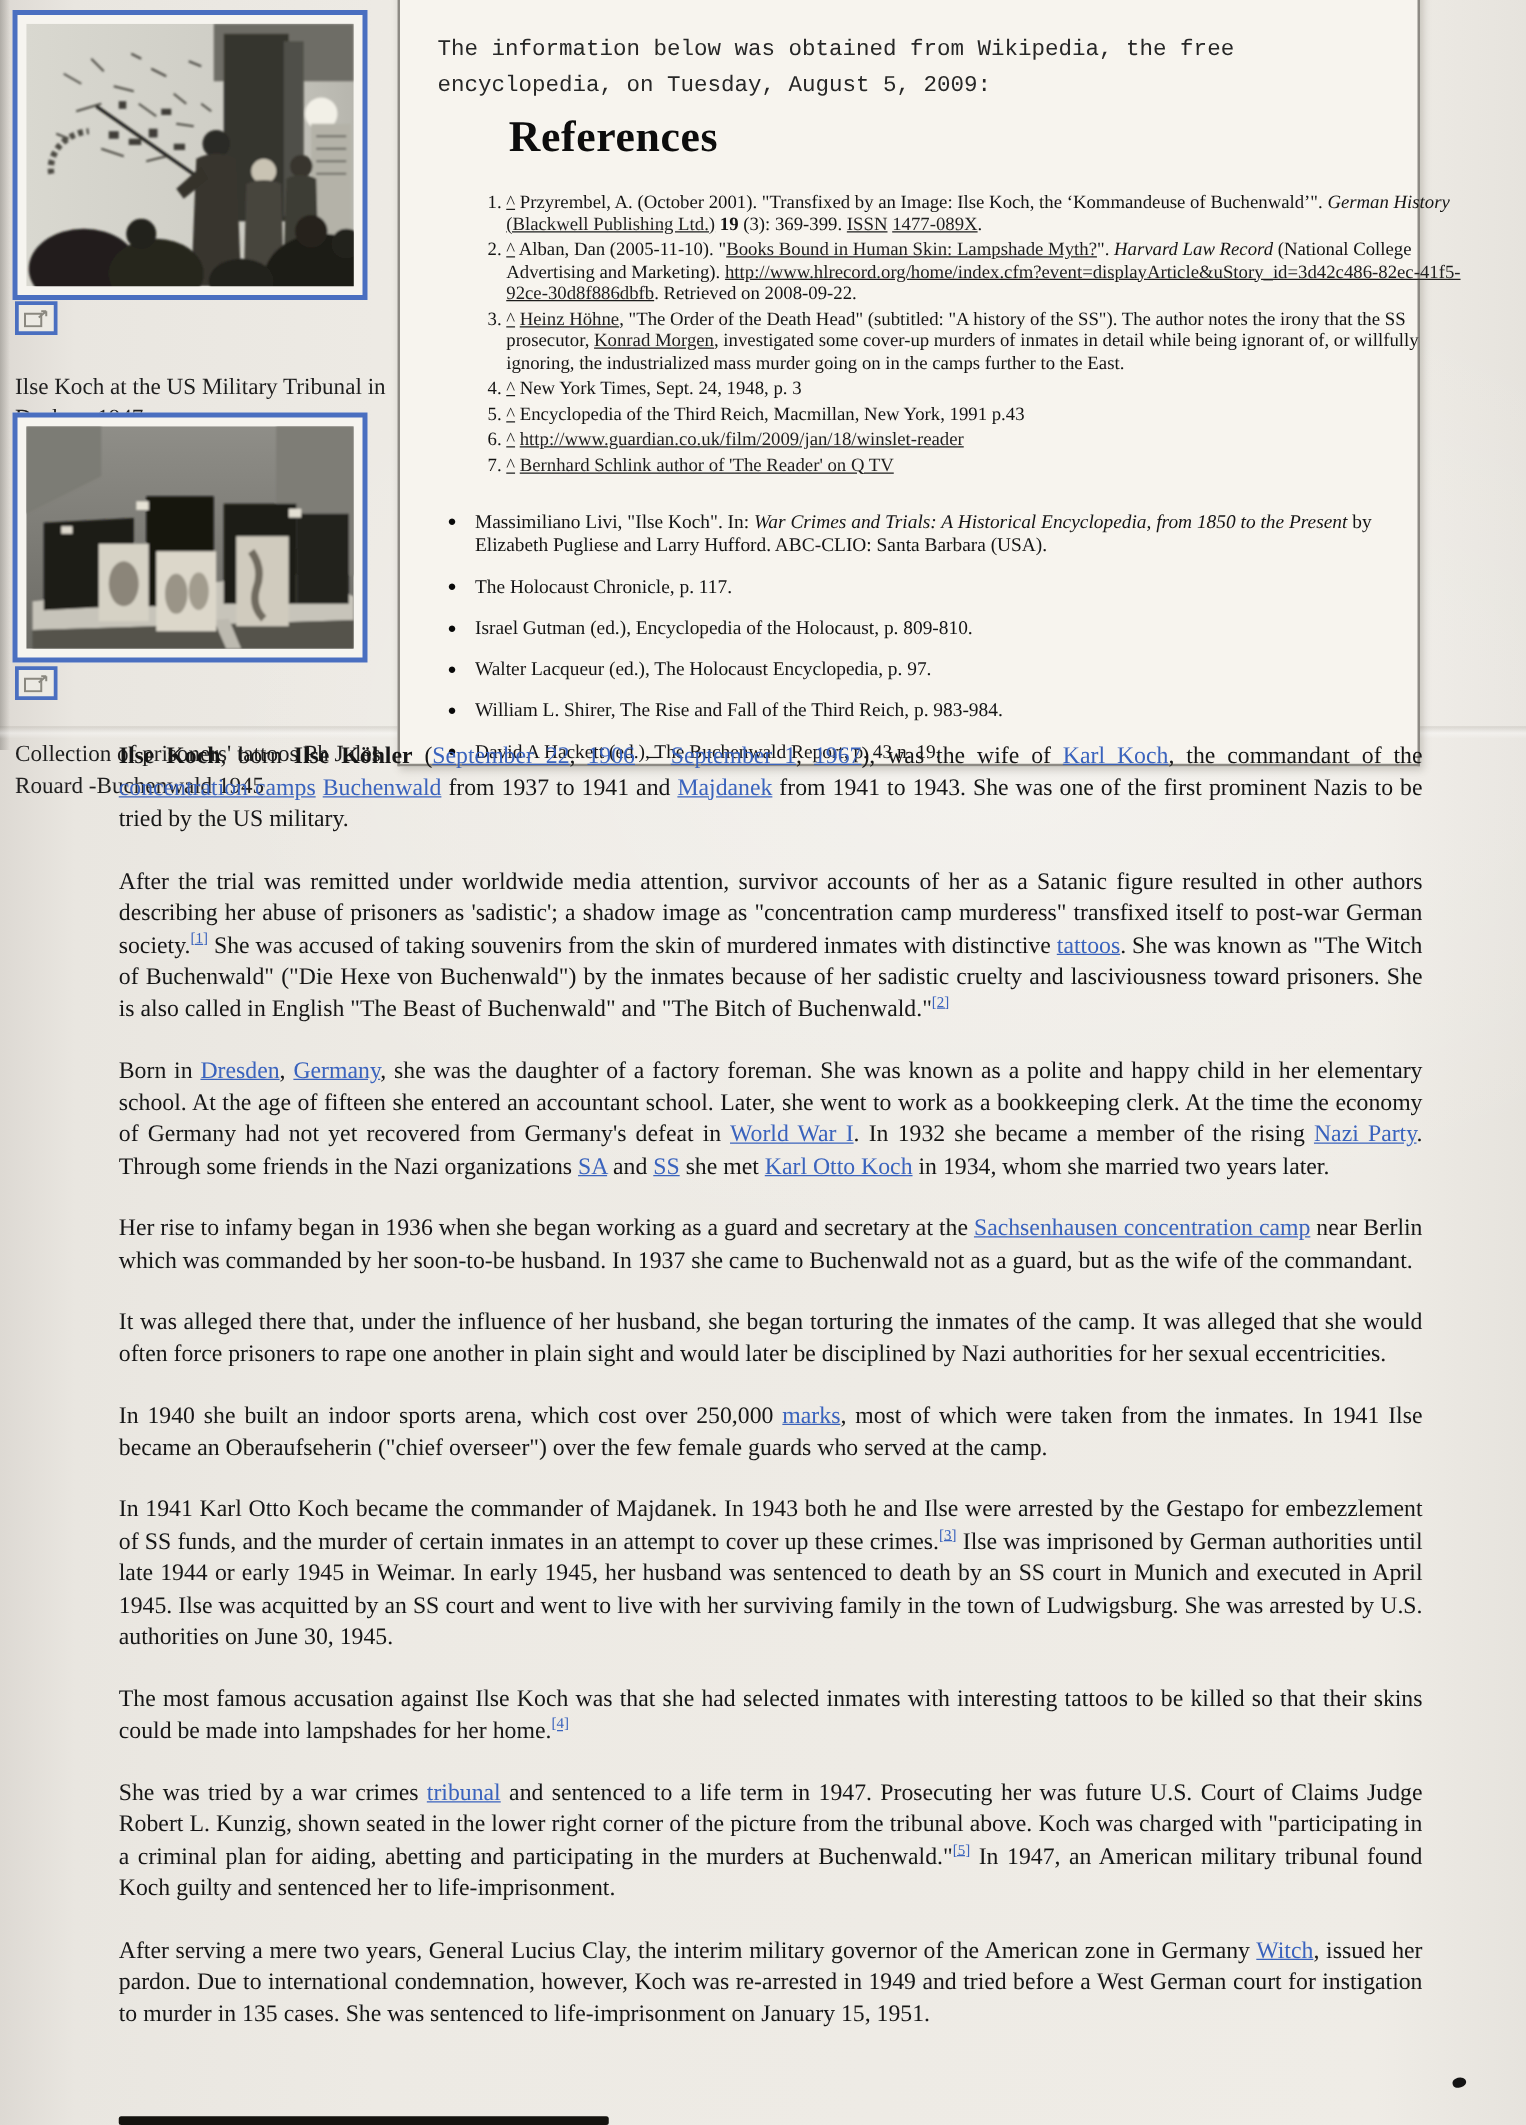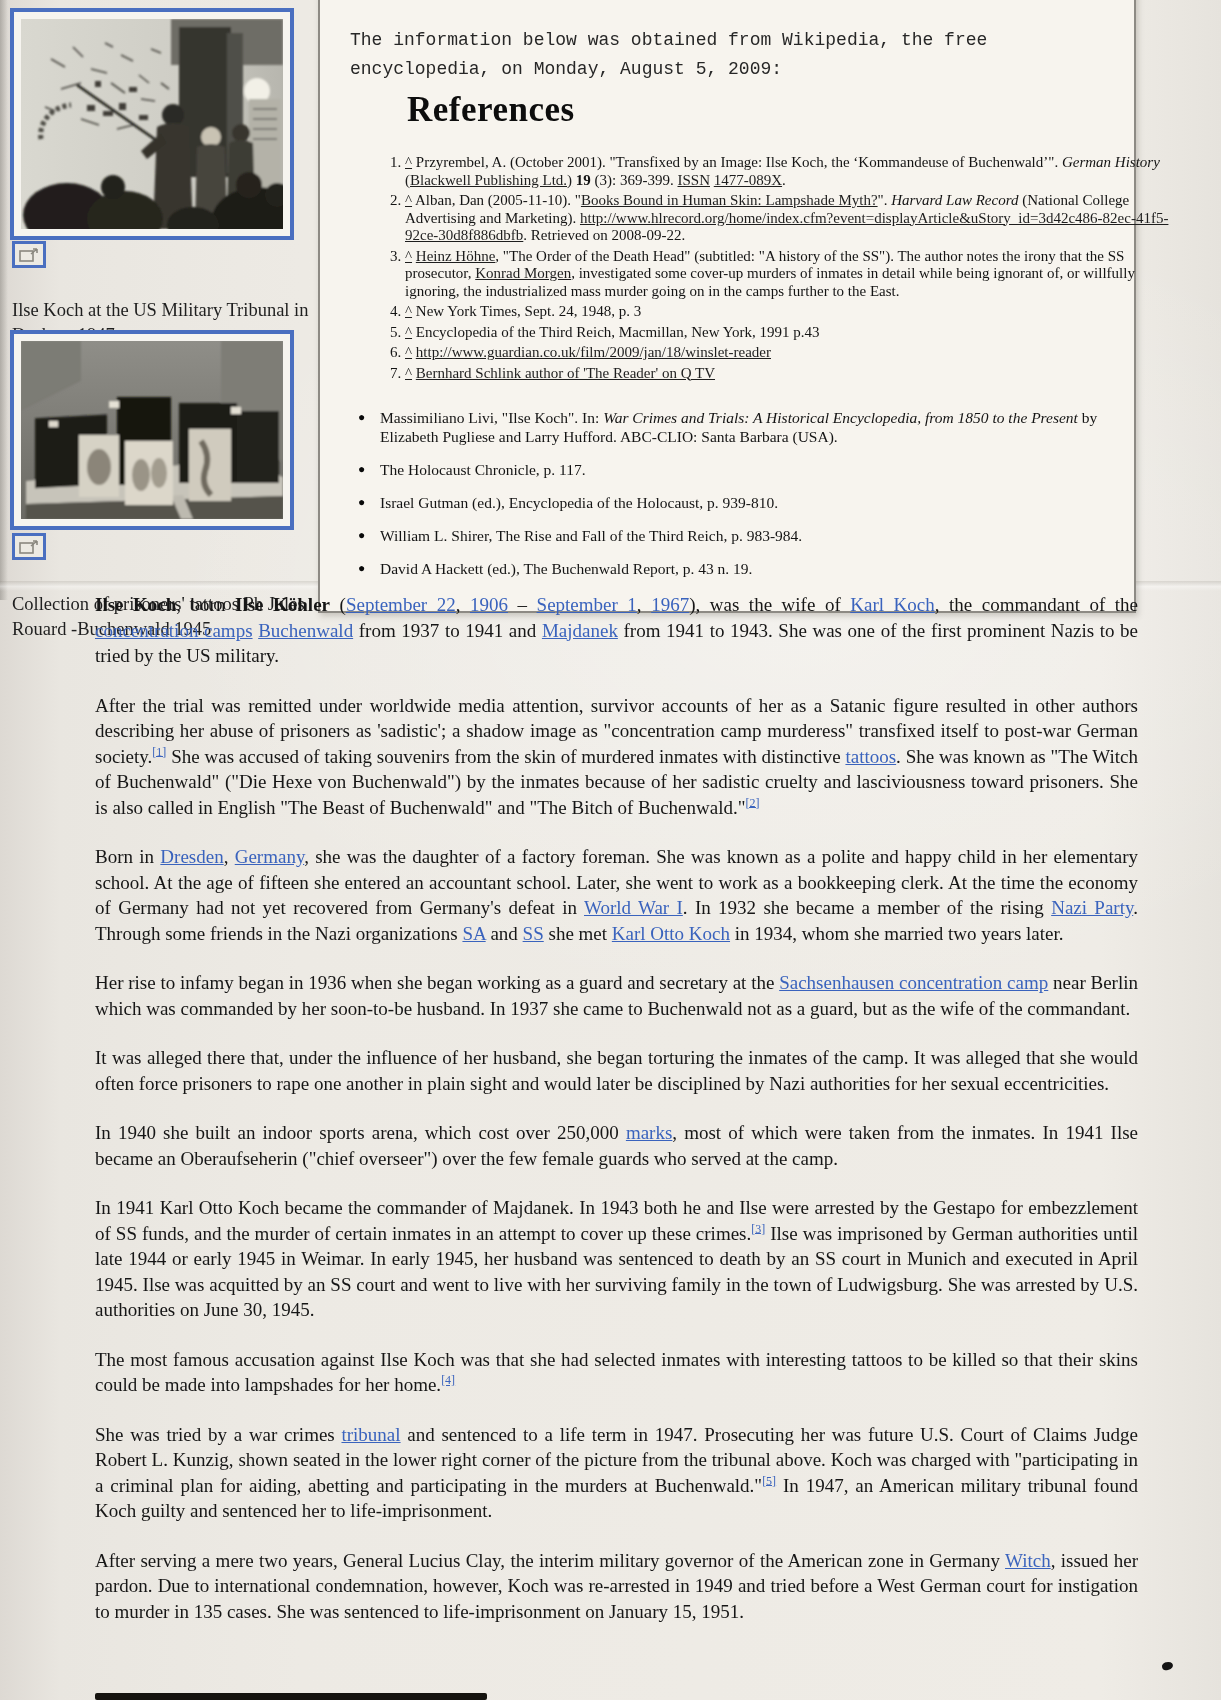--- a/index.html
+++ b/index.html
@@ -63,35 +63,36 @@
 </style>
 </head>
 <body>
 
 <div class="page">
   <div class="edge-shadow"></div>
   <div class="seam"></div>
 
   <section class="refbox">
     <p class="intro">The information below was obtained from Wikipedia, the free
-encyclopedia, on Monday, August 5, 2009:</p>
+encyclopedia, on Tuesday, August 5, 2009:</p>
     <h1 class="refs-title">References</h1>
     <ol class="numrefs">
       <li><a class="reflnk">^</a> Przyrembel, A. (October 2001). "Transfixed by an Image: Ilse Koch, the ‘Kommandeuse of Buchenwald’". <i>German History</i> <a class="reflnk">(Blackwell Publishing Ltd.)</a> <b>19</b> (3): 369-399. <a class="reflnk">ISSN</a> <a class="reflnk">1477-089X</a>.</li>
       <li><a class="reflnk">^</a> Alban, Dan (2005-11-10). "<a class="reflnk">Books Bound in Human Skin: Lampshade Myth?</a>". <i>Harvard Law Record</i> (National College Advertising and Marketing). <a class="reflnk">http://www.hlrecord.org/home/index.cfm?event=displayArticle&amp;uStory_id=3d42c486-82ec-41f5-92ce-30d8f886dbfb</a>. Retrieved on 2008-09-22.</li>
       <li><a class="reflnk">^</a> <a class="reflnk">Heinz Höhne</a>, "The Order of the Death Head" (subtitled: "A history of the SS"). The author notes the irony that the SS prosecutor, <a class="reflnk">Konrad Morgen</a>, investigated some cover-up murders of inmates in detail while being ignorant of, or willfully ignoring, the industrialized mass murder going on in the camps further to the East.</li>
       <li><a class="reflnk">^</a> New York Times, Sept. 24, 1948, p. 3</li>
       <li><a class="reflnk">^</a> Encyclopedia of the Third Reich, Macmillan, New York, 1991 p.43</li>
       <li><a class="reflnk">^</a> <a class="reflnk">http://www.guardian.co.uk/film/2009/jan/18/winslet-reader</a></li>
       <li><a class="reflnk">^</a> <a class="reflnk">Bernhard Schlink author of 'The Reader' on Q TV</a></li>
     </ol>
     <ul class="bulrefs">
       <li>Massimiliano Livi, "Ilse Koch". In: <i>War Crimes and Trials: A Historical Encyclopedia, from 1850 to the Present</i> by Elizabeth Pugliese and Larry Hufford. ABC-CLIO: Santa Barbara (USA).</li>
       <li>The Holocaust Chronicle, p. 117.</li>
-      <li>Israel Gutman (ed.), Encyclopedia of the Holocaust, p. 939-810.</li>
+      <li>Israel Gutman (ed.), Encyclopedia of the Holocaust, p. 809-810.</li>
+      <li>Walter Lacqueur (ed.), The Holocaust Encyclopedia, p. 97.</li>
       <li>William L. Shirer, The Rise and Fall of the Third Reich, p. 983-984.</li>
       <li>David A Hackett (ed.), The Buchenwald Report, p. 43 n. 19.</li>
     </ul>
   </section>
 
   <figure class="photo-frame pf1" style="margin:0;">
     <svg width="262" height="210" viewBox="0 0 262 210">
       <defs>
         <filter id="soft">
             <feGaussianBlur stdDeviation="0.9"></feGaussianBlur>

